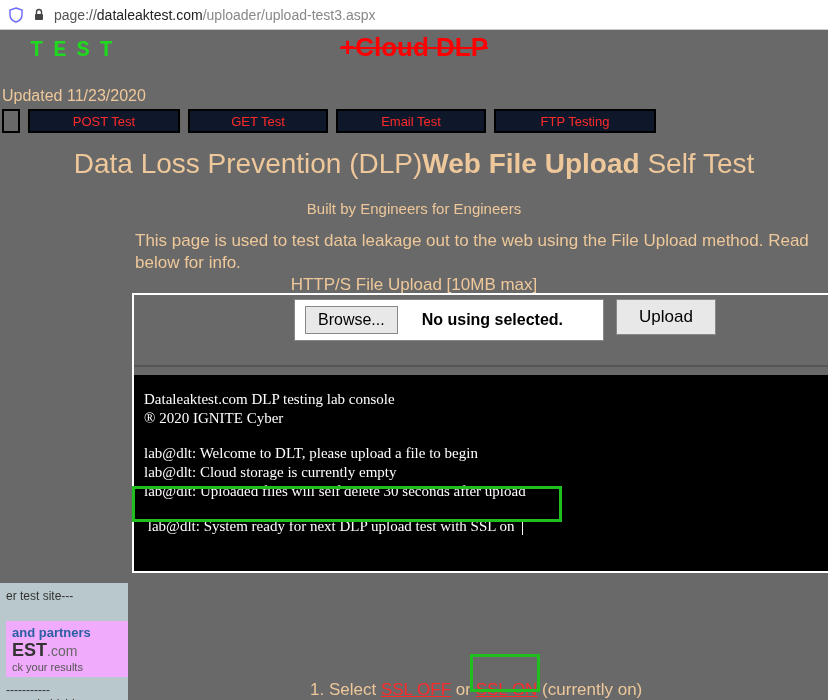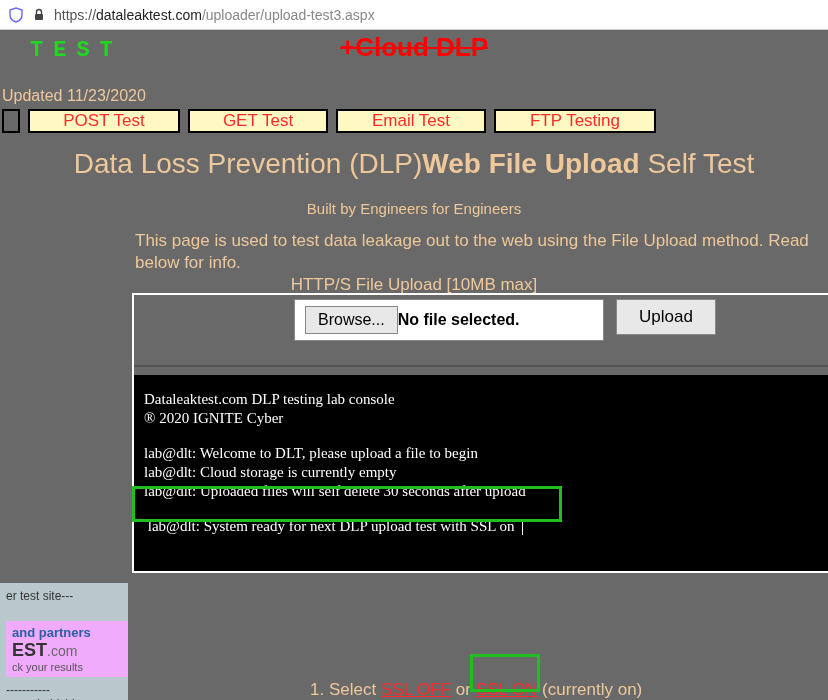--- a/index.html
+++ b/index.html
@@ -10,35 +10,35 @@
   .url-text .domain { color: #222; }
   .url-text .path { color: #888; }
   .page { background: #696969; height: 670px; position: relative; color: #000; overflow: hidden; }
   .logo-test { position: absolute; top: 8px; left: 30px; font-family: "Courier New", monospace; font-weight: bold; letter-spacing: 10px; color: #20d820; font-size: 22px; }
   .cloud-dlp { position: absolute; top: 2px; left: 50%; transform: translateX(-50%); color: #ff0000; text-decoration: line-through; font-size: 26px; font-weight: bold; white-space: nowrap; }
   .updated { position: absolute; top: 57px; left: 2px; color: #eec89a; font-size: 16px; }
   .ip-line { position: absolute; top: 55px; left: 308px; color: #000; font-size: 17px; }
   .ip-line a { color: #000; text-decoration: underline; }
   .nav-row { position: absolute; top: 79px; left: 0; right: 0; height: 26px; display: flex; gap: 8px; padding-left: 2px; }
   .nav-edge { width: 18px; height: 24px; border: 2px solid #000; background: #696969; }
-  .nav-btn { height: 24px; border: 2px solid #000; background: #fef9c3; color: #ff2b2b; font-size: 17px; display: flex; align-items: center; justify-content: center; cursor: pointer; }
+  .nav-btn { height: 24px; border: 2px solid #000; background: #0f172a; color: #ff2b2b; font-size: 13px; display: flex; align-items: center; justify-content: center; cursor: pointer; }
   .nav-btn.w1 { width: 152px; }
   .nav-btn.w2 { width: 140px; }
   .nav-btn.w3 { width: 142px; }
   .nav-btn.w4 { width: 150px; }
   .nav-btn.w5 { width: 162px; }
   .nav-btn.green-bord { border-color: #1fbf1f; }
   .heading { position: absolute; top: 118px; left: 0; right: 0; text-align: center; font-size: 28px; color: #eec89a; }
   .heading .bold { font-weight: bold; }
   .built-by { position: absolute; top: 170px; left: 0; right: 0; text-align: center; color: #eec89a; font-size: 15px; }
   .intro { position: absolute; top: 200px; left: 135px; right: 0; color: #eec89a; font-size: 17px; line-height: 22px; }
   .upload-label { position: absolute; top: 245px; left: 0; right: 0; text-align: center; color: #eec89a; font-size: 17px; }
   .upload-box { position: absolute; top: 263px; left: 132px; right: 0; height: 280px; border: 2px solid #fff; border-right: none; background: #696969; }
   .file-row { position: absolute; top: 4px; left: 160px; display: flex; gap: 12px; align-items: stretch; }
-  .file-input-wrap { background: #fff; border: 1px solid #888; padding: 6px 10px; display: flex; align-items: center; gap: 0; width: 310px; height: 42px; }
+  .file-input-wrap { background: #fff; border: 1px solid #888; padding: 6px 10px; display: flex; align-items: center; gap: 24px; width: 310px; height: 42px; }
   .browse-btn { background: #e8e8e8; border: 1px solid #888; padding: 4px 12px; font-size: 16px; cursor: pointer; }
   .file-status { font-weight: bold; font-size: 16px; }
   .upload-btn { background: #e8e8e8; border: 1px solid #888; width: 100px; font-size: 17px; cursor: pointer; display: flex; align-items: center; justify-content: center; height: 36px; }
   .hr-line { position: absolute; top: 70px; left: 0; right: 0; height: 2px; background: #555; }
   .console { position: absolute; top: 80px; left: 0; right: 0; bottom: 0; background: #000; padding: 16px 10px 10px 10px; font-family: "Times New Roman", serif; font-size: 15px; color: #fff; }
   .console .line { margin-bottom: 2px; }
   .console .prompt { color: #fff; }
   .console .gap { height: 16px; }
   .ready-box { position: absolute; top: 456px; left: 132px; width: 430px; height: 36px; border: 3px solid #1fbf1f; pointer-events: none; }
   .partner-box { position: absolute; top: 553px; left: 0; width: 128px; background: #b9c8cd; padding: 6px 0 6px 6px; }
@@ -65,21 +65,21 @@
         <path d="M8 1 L14 3 V8 C14 12 11 14 8 15 C5 14 2 12 2 8 V3 Z" fill="none" stroke="#6a6aff" stroke-width="1.4"></path>
       </svg>
   </span>
   <span class="lock-icon">
     <svg width="14" height="14" viewBox="0 0 14 14">
         <rect x="3" y="6" width="8" height="6" rx="1" fill="#444"></rect>
         <path d="M4.5 6 V4 a2.5 2.5 0 0 1 5 0 V6" fill="none" stroke="#444" stroke-width="1.4"></path>
       </svg>
   </span>
   <span class="url-text">
-    <span>https://</span><span class="domain">dataleaktest.com</span><span class="path">/uploader/upload-test3.aspx</span>
+    <span>page://</span><span class="domain">dataleaktest.com</span><span class="path">/uploader/upload-test3.aspx</span>
   </span>
 </div>
 
 <div class="page">
 
   <div class="logo-test">TEST</div>
   <div class="cloud-dlp">+Cloud DLP</div>
   <div class="updated">Updated 11/23/2020</div>
 
   <div class="nav-row">
@@ -94,21 +94,21 @@
     <span>Data Loss Prevention (DLP)</span><span class="bold">Web File Upload</span><span> Self Test</span>
   </div>
   <div class="built-by">Built by Engineers for Engineers</div>
   <div class="intro">This page is used to test data leakage out to the web using the File Upload method. Read below for info.</div>
   <div class="upload-label">HTTP/S File Upload [10MB max]</div>
 
   <div class="upload-box">
     <div class="file-row">
       <div class="file-input-wrap">
         <div class="browse-btn">Browse...</div>
-        <div class="file-status">No file selected.</div>
+        <div class="file-status">No using selected.</div>
       </div>
       <div class="upload-btn">Upload</div>
     </div>
     <div class="hr-line"></div>
     <div class="console">
       <div class="line">Dataleaktest.com DLP testing lab console</div>
       <div class="line">® 2020 IGNITE Cyber</div>
       <div class="gap"></div>
       <div class="line"><span class="prompt">lab@dlt:</span><span> Welcome to DLT, please upload a file to begin</span></div>
       <div class="line"><span class="prompt">lab@dlt:</span><span> Cloud storage is currently empty</span></div>

